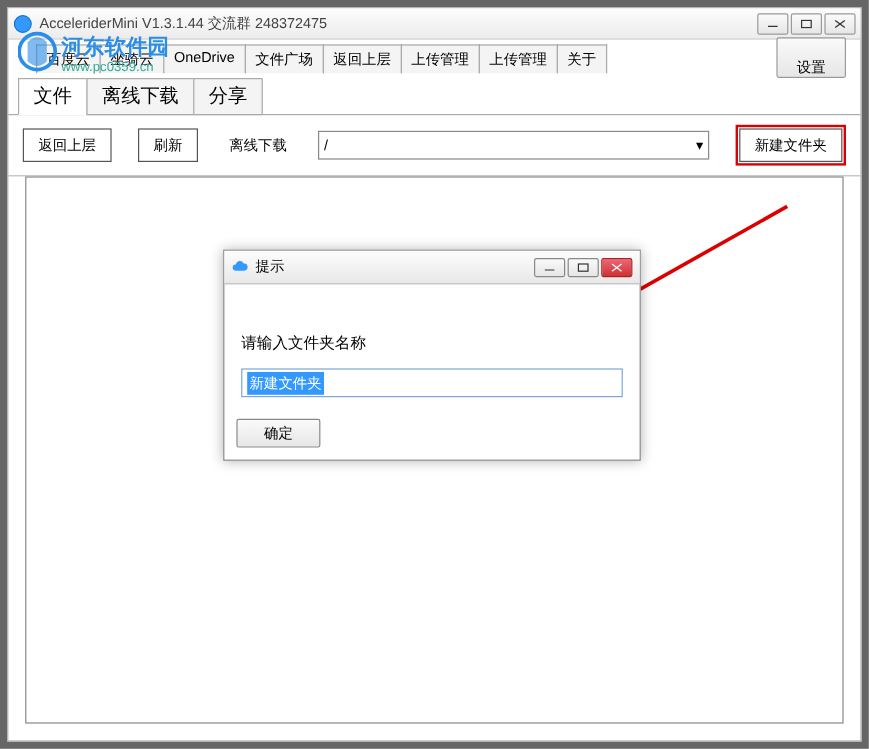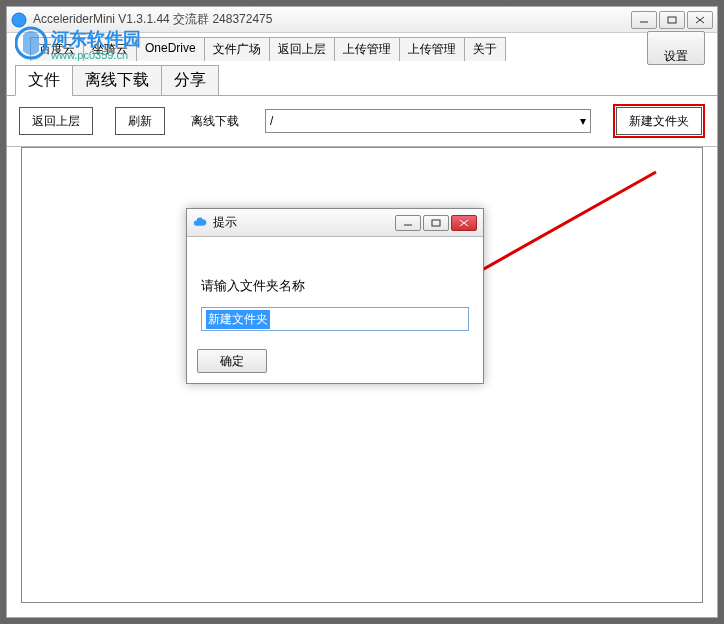--- a/index.html
+++ b/index.html
@@ -28,21 +28,21 @@
 
 .toolbar { display: flex; align-items: center; padding: 8px 12px; gap: 22px; font-size: 12px; border-bottom: 1px solid #bbb; }
 .toolbtn { height: 28px; padding: 0 12px; border: 1px solid #555; background: #fff; font-size: 12px; cursor: pointer; }
 .path-label { margin: 0 4px; }
 .path-select { flex: 1; height: 24px; border: 1px solid #888; background: #fff; padding: 0 4px; display: flex; align-items: center; justify-content: space-between; font-size: 12px; cursor: pointer; }
 .newfolder-highlight { border: 2px solid #d00; padding: 1px; }
 .newfolder-btn { height: 28px; padding: 0 12px; border: 1px solid #555; background: #fff; font-size: 12px; cursor: pointer; }
 
 .content { flex: 1; position: relative; background: #fff; margin: 0 14px 14px; border: 1px solid #888; }
 
-.dialog { position: absolute; left: 164px; top: 60px; width: 298px; background: #fff; border: 1px solid #888; box-shadow: 0 0 10px rgba(0,0,0,0.3); }
+.dialog { position: absolute; left: 164px; top: 60px; width: 348px; background: #fff; border: 1px solid #888; box-shadow: 0 0 10px rgba(0,0,0,0.3); }
 .dlg-title { height: 28px; background: linear-gradient(#fdfdfd,#e8e8e8); border-bottom: 1px solid #bbb; display: flex; align-items: center; padding: 0 6px; font-size: 12px; }
 .dlg-cloud-icon { width: 14px; height: 14px; margin-right: 6px; }
 .dlg-title-text { flex: 1; }
 .dlg-win-controls { display: flex; }
 .dlg-win-btn { width: 26px; height: 16px; border: 1px solid #888; margin-left: 2px; display: flex; align-items: center; justify-content: center; font-size: 8px; cursor: pointer; border-radius: 2px; background: linear-gradient(#fafafa,#e6e6e6); }
 .dlg-win-btn.close { background: linear-gradient(#e67,#c33); color: #fff; border-color: #a22; }
 .dlg-body { padding: 12px 14px; font-size: 13px; }
 .dlg-prompt { margin-bottom: 12px; margin-top: 28px; }
 .dlg-input-sel { background: #3399ff; color: #fff; padding: 1px 2px; display: inline-block; }
 .dlg-input-wrap { width: 100%; height: 24px; border: 1px solid #7aa7d8; padding: 2px 4px; font-size: 12px; }

